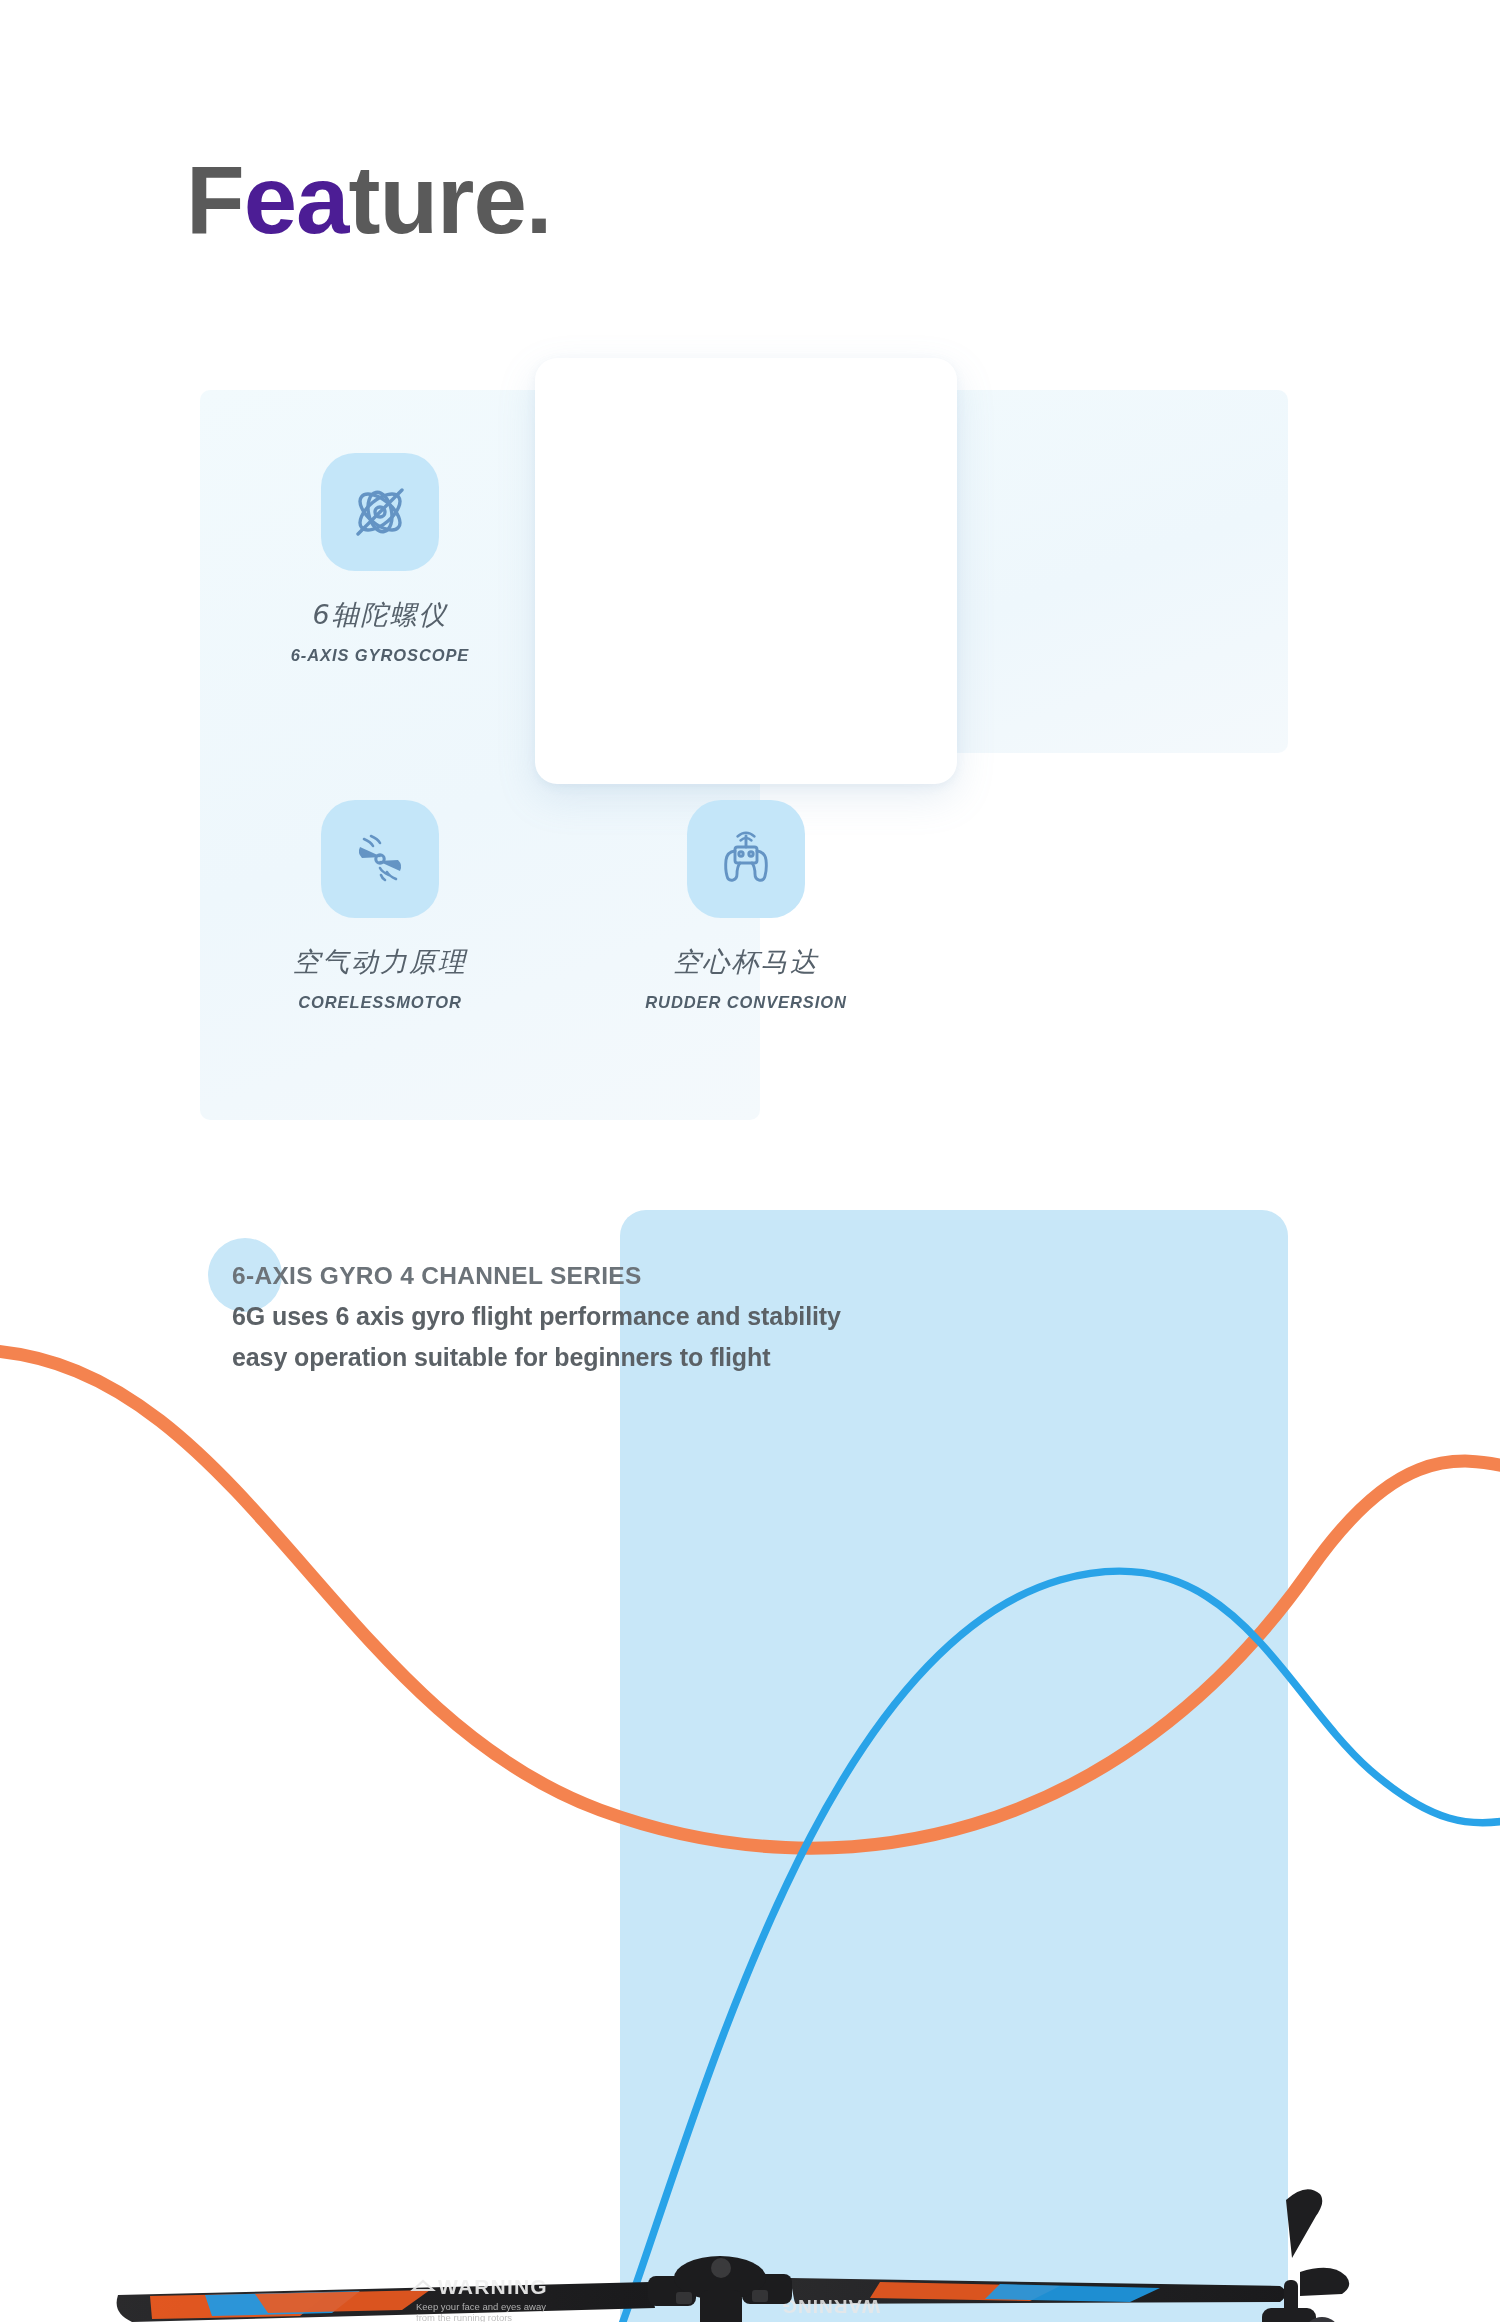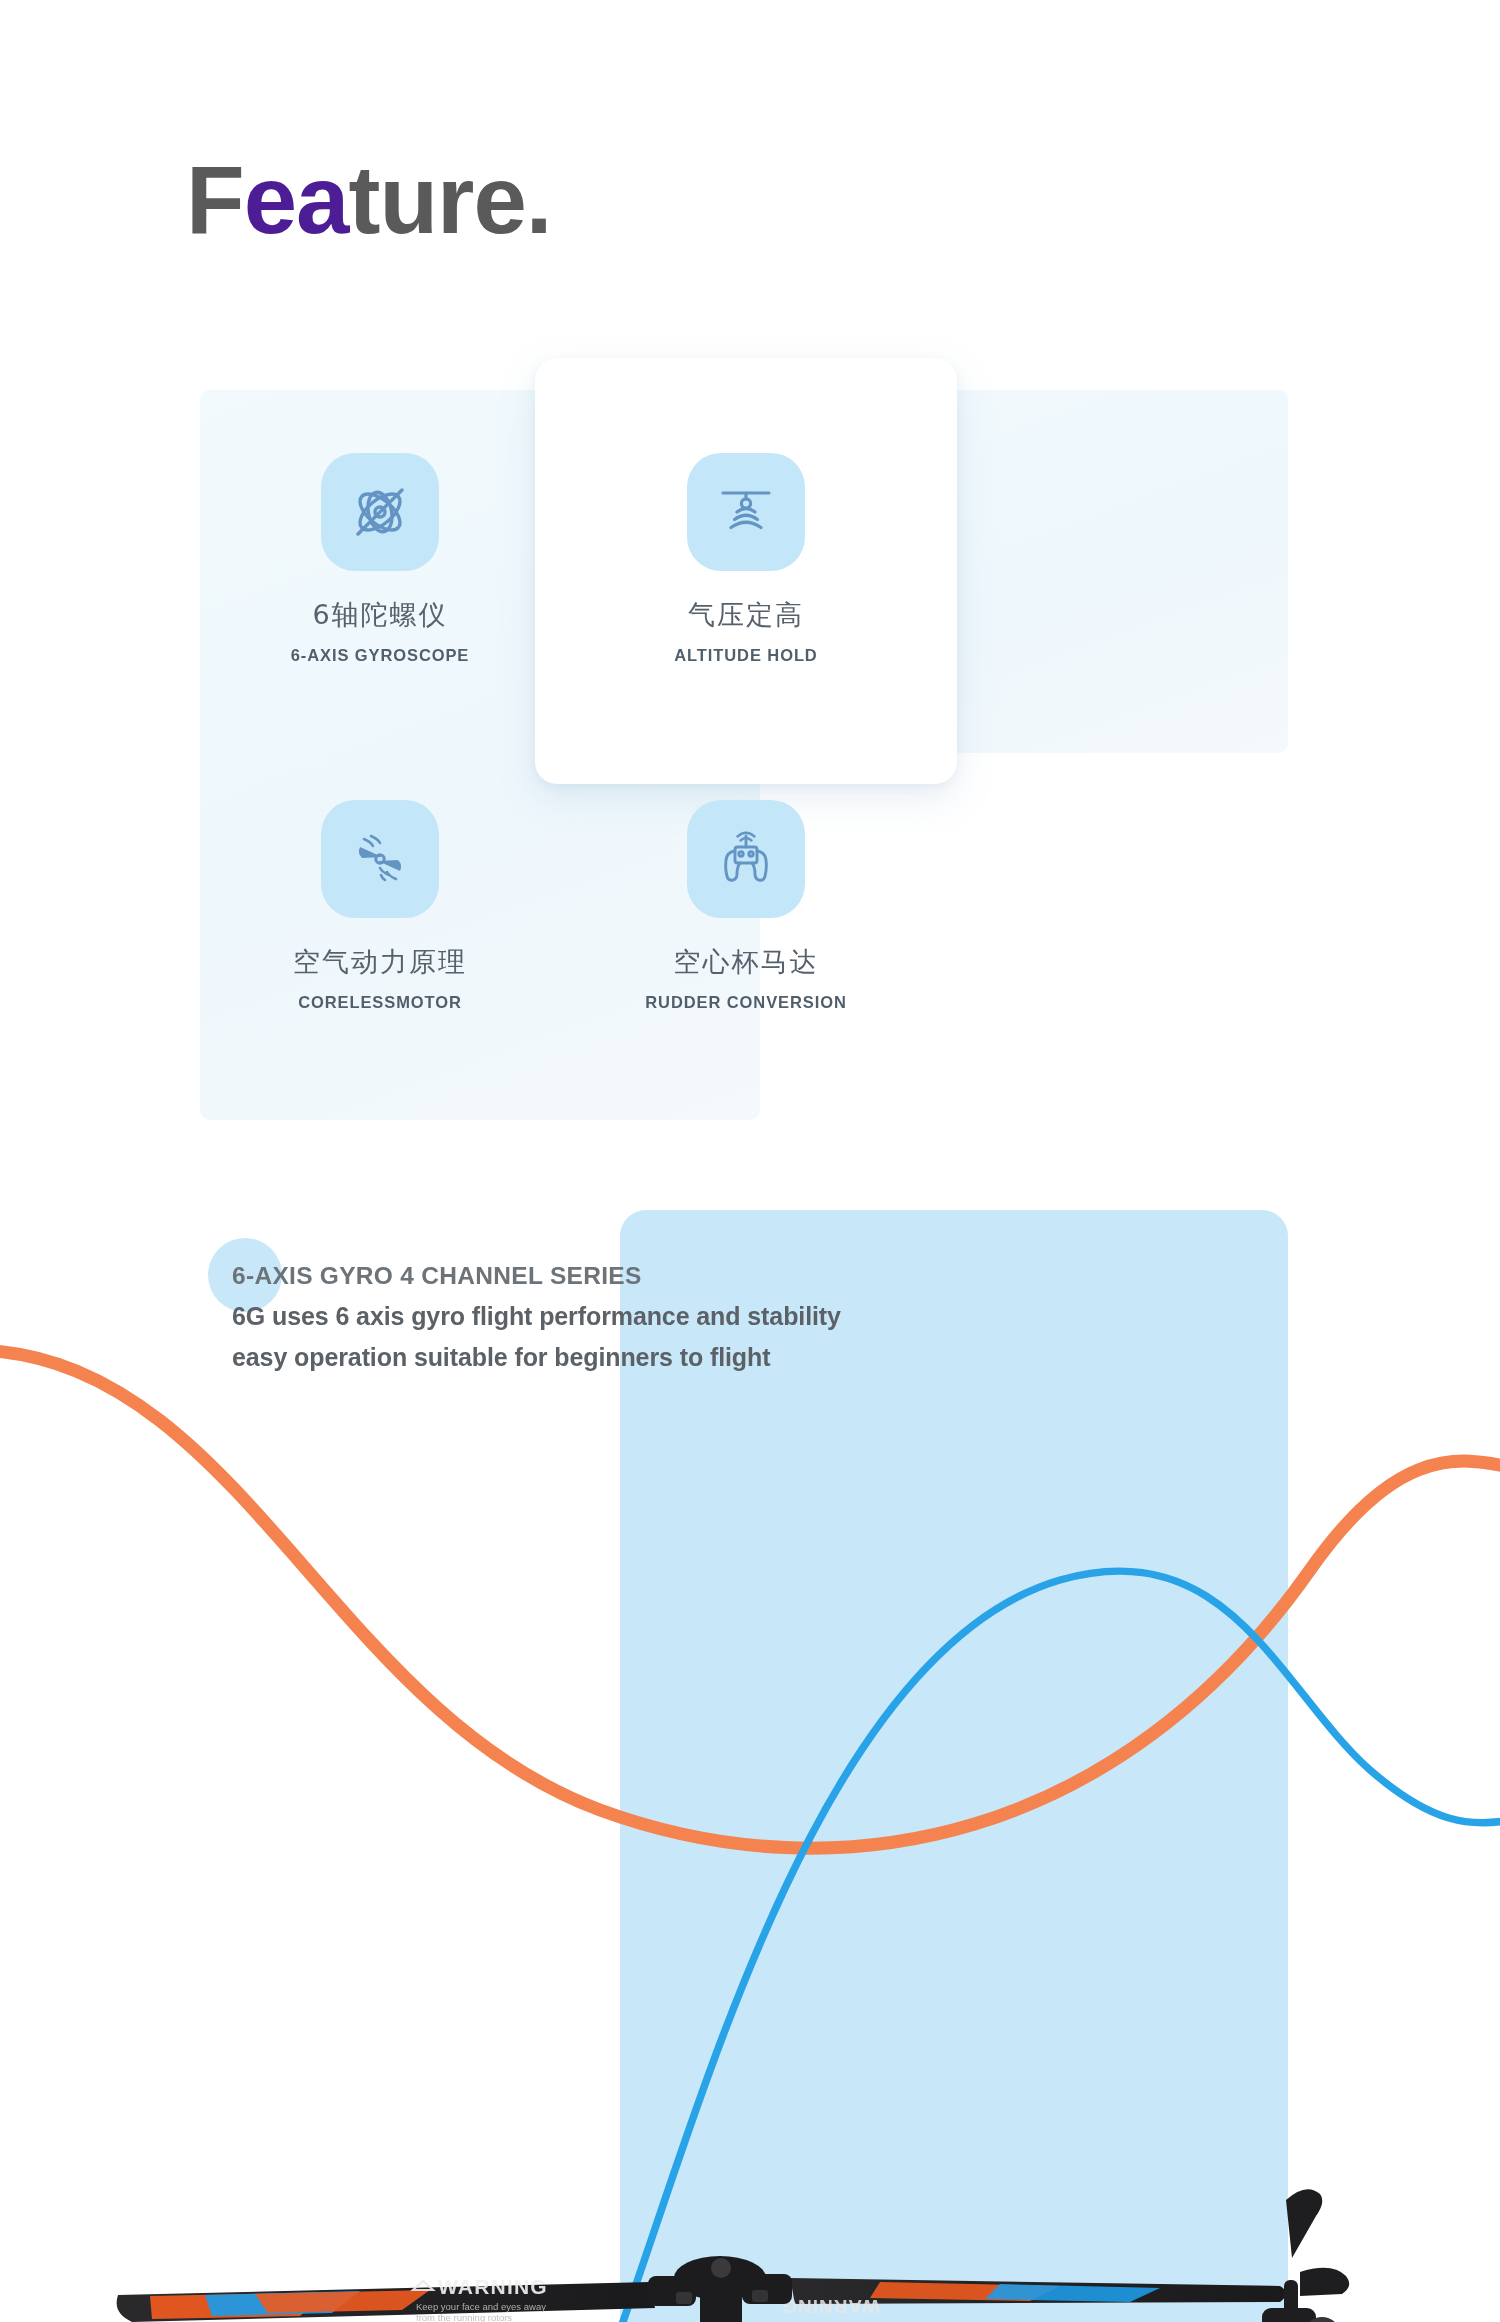--- a/index.html
+++ b/index.html
@@ -31,20 +31,21 @@
   }
   #heading .accent { color: #4c1d95; }
 
   
   #feature-section {
     position: absolute;
     left: 0;
     top: 0;
     width: 1336px;
     height: 1160px;
+    font-style: italic;
   }
   .panel-bg {
     position: absolute;
     background: linear-gradient(160deg, #f2fafd 0%, #eef7fc 55%, #f4f9fc 100%);
     border-radius: 10px;
   }
   #panel-left {
     left: 200px;
     top: 390px;
     width: 560px;
@@ -194,34 +195,20 @@
         <ellipse cx="36" cy="36" rx="24" ry="12" transform="rotate(40 36 36)"></ellipse>
         <ellipse cx="36" cy="36" rx="11.5" ry="20" transform="rotate(-12 36 36)"></ellipse>
         <circle cx="36" cy="36" r="5"></circle>
         <line x1="14" y1="58" x2="58" y2="14"></line>
       </svg>
     </div>
     <div class="feat-cn">6轴陀螺仪</div>
     <div class="feat-en">6-AXIS GYROSCOPE</div>
   </div>
 
-  <div class="feature-item" id="feat-1">
-    <div class="icon-tile">
-      <svg width="72" height="72" viewBox="0 0 72 72" fill="none" stroke="#6494c4" stroke-width="3.2" stroke-linecap="round">
-        <line x1="13" y1="17" x2="59" y2="17"></line>
-        <line x1="36" y1="17" x2="36" y2="23"></line>
-        <circle cx="36" cy="27.5" r="4.6"></circle>
-        <path d="M27 36 q9 -7 18 0"></path>
-        <path d="M24.5 43.5 q11.5 -8.5 23 0"></path>
-        <path d="M21 51.5 q15 -10.5 30 0"></path>
-      </svg>
-    </div>
-    <div class="feat-cn">气压定高</div>
-    <div class="feat-en">ALTITUDE HOLD</div>
-  </div>
 
 
   <div class="feature-item" id="feat-3">
     <div class="icon-tile">
       <svg width="72" height="72" viewBox="0 0 72 72" fill="none" stroke="#6494c4" stroke-width="3.1" stroke-linecap="round">
         <path d="M38 34 L16 24 q-3 6 2 11 z" fill="#6494c4" stroke="none"></path>
         <path d="M34 38 L56 48 q3 -6 -2 -11 z" fill="#6494c4" stroke="none"></path>
         <circle cx="36" cy="36" r="4.2"></circle>
         <path d="M20 16 q7 3 9 7" stroke-width="2.6"></path>
         <path d="M27 13 q7 3 9 7" stroke-width="2.6"></path>

